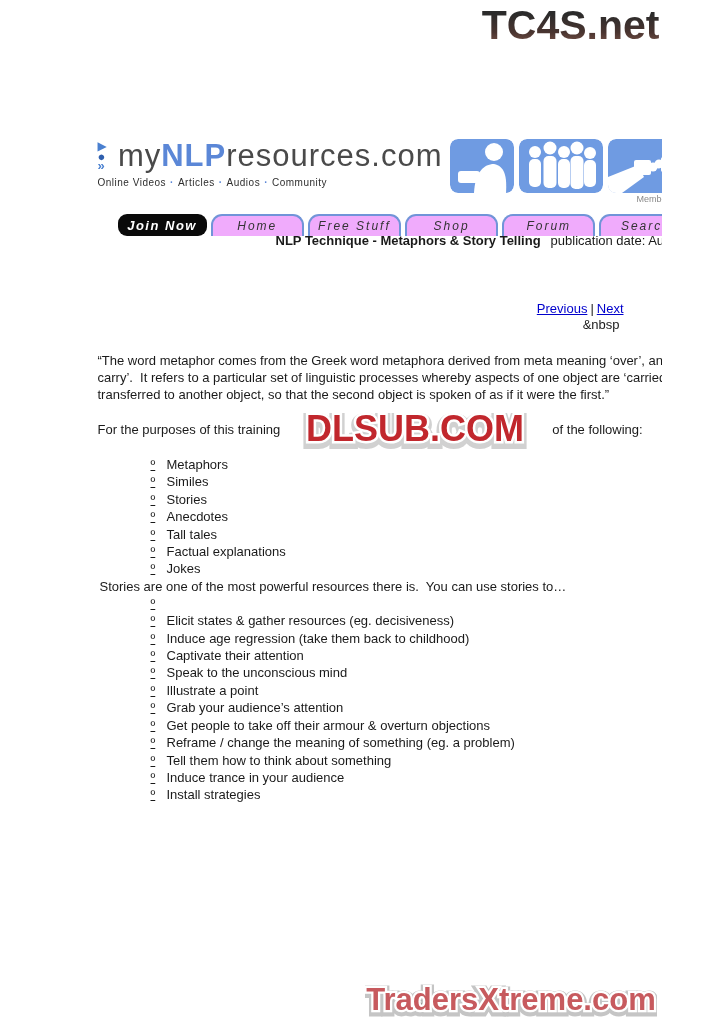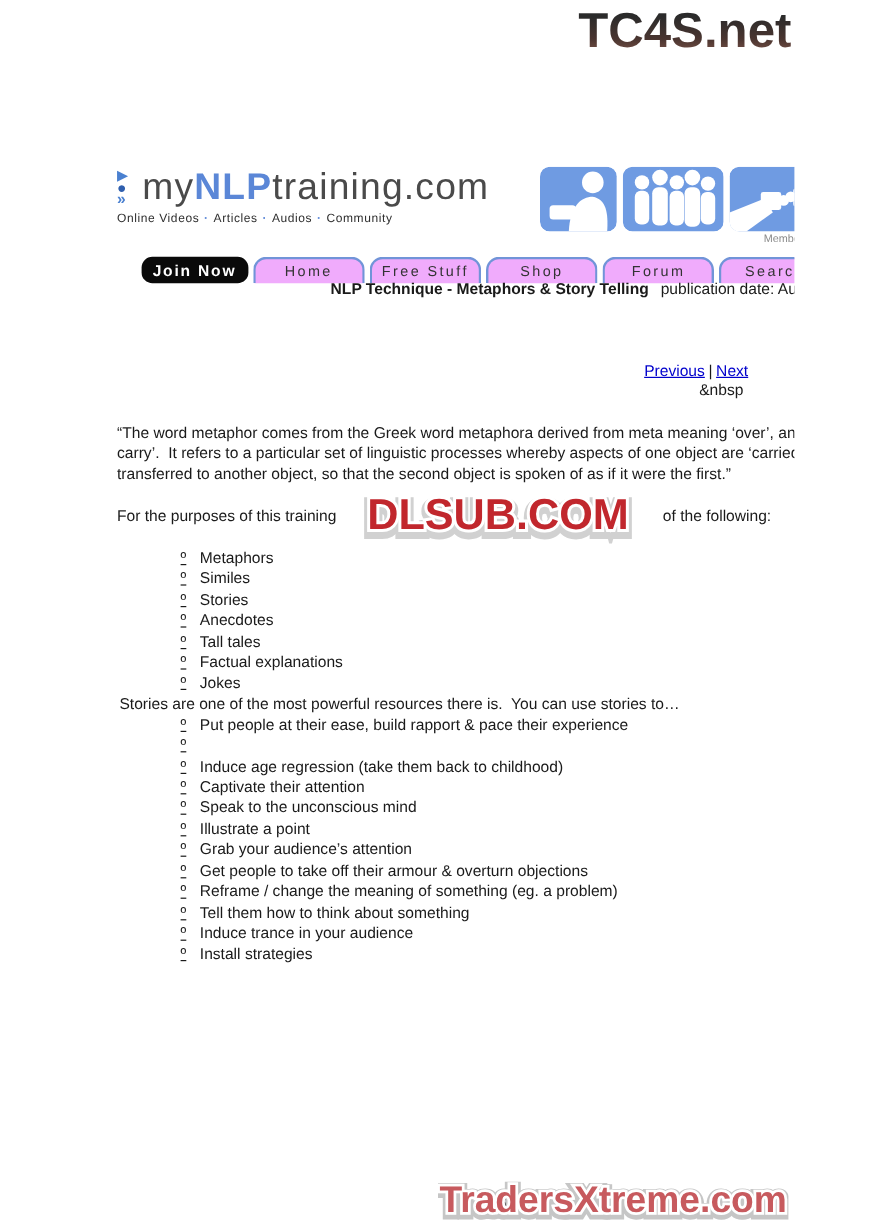--- a/index.html
+++ b/index.html
@@ -31,21 +31,21 @@
   .tagline { margin-top:3px; font-size:10px; color:#2e2e2e; letter-spacing:0.5px; white-space:nowrap; }
   .tagline .sep { color:#5b87d7; font-weight:bold; padding:0 4px; }
 
   .tiles { position:absolute; left:387px; top:139px; display:flex; gap:5px; }
   .tile { border-radius:8px; overflow:hidden; display:block; }
   .members-login { position:absolute; top:194px; left:553px; width:86px;
     font-size:9px; color:#8a8a8a; text-align:right; }
 
   
   .navbar { position:absolute; left:55px; top:214px; width:575px; height:22px;
-    display:flex; gap:4px; }
+    display:flex; gap:4px;font-style:italic; }
   .nav-join {
     flex:1; background:#0a0a0a; color:#ffffff; border-radius:9px;
     font-size:13px; font-weight:bold; letter-spacing:1.5px;
     display:flex; align-items:center; justify-content:center; cursor:pointer;
   }
   .nav-tab {
     flex:1; background:#f0abfc; border:2px solid #7194d8; border-bottom:none;
     border-radius:11px 11px 0 0; color:#333333;
     font-size:12px; letter-spacing:2px;
     display:flex; align-items:center; justify-content:center; cursor:pointer;
@@ -91,21 +91,21 @@
 
   <div class="tc4s">TC4S.net</div>
 
   <div class="logo-block">
     <div class="logo-line">
       <span class="logo-icon">
         <span class="tri">▶</span>
           <span class="dot">●</span>
           <span class="chev">»</span>
       </span>
-      <span class="logo-text"><span>my</span><span class="nlp">NLP</span><span>training.com</span></span>
+      <span class="logo-text"><span>my</span><span class="nlp">NLP</span><span>resources.com</span></span>
     </div>
     <div class="tagline"><span>Online Videos</span><span class="sep">·</span><span>Articles</span><span class="sep">·</span><span>Audios</span><span class="sep">·</span><span>Community</span></div>
   </div>
 
   <div class="tiles">
     <svg class="tile" width="64" height="54" viewBox="0 0 64 54">
       <rect width="64" height="54" rx="8" fill="#6f9be2"></rect>
       <circle cx="44" cy="13" r="9" fill="#fff"></circle>
       <path d="M24,54 C25,33 34,25 44,25 C55,27 57,38 56,54 Z" fill="#fff"></path>
       <rect x="8" y="32" width="22" height="12" rx="3" fill="#fff"></rect>
@@ -199,24 +199,24 @@
           <span class="b">º</span>
           <span>Jokes</span>
         </li>
     </ul>
 
     <p class="p3">Stories are one of the most powerful resources there is.  You can use stories to…</p>
 
     <ul class="bullets list2">
       <li>
           <span class="b">º</span>
-          <span>Put people at their ease, build rapport &amp; pace their experience</span>
-        </li>
-      <li>
-          <span class="b">º</span>
+        </li>
+      <li>
+          <span class="b">º</span>
+          <span>Elicit states &amp; gather resources (eg. decisiveness)</span>
         </li>
       <li>
           <span class="b">º</span>
           <span>Induce age regression (take them back to childhood)</span>
         </li>
       <li>
           <span class="b">º</span>
           <span>Captivate their attention</span>
         </li>
       <li>

